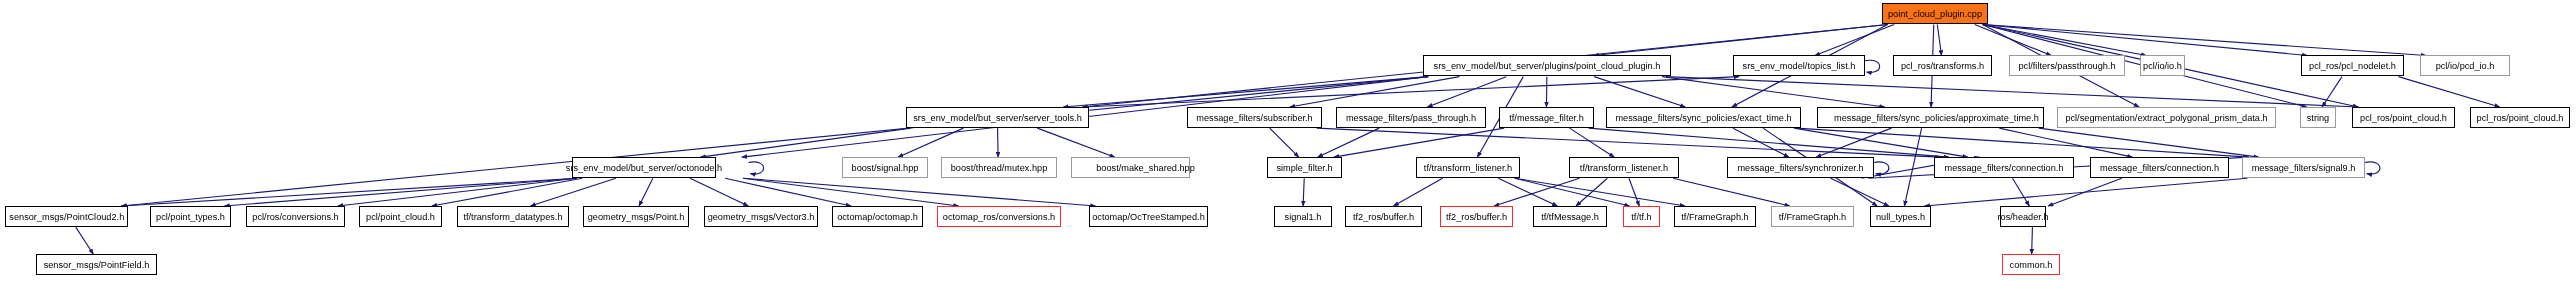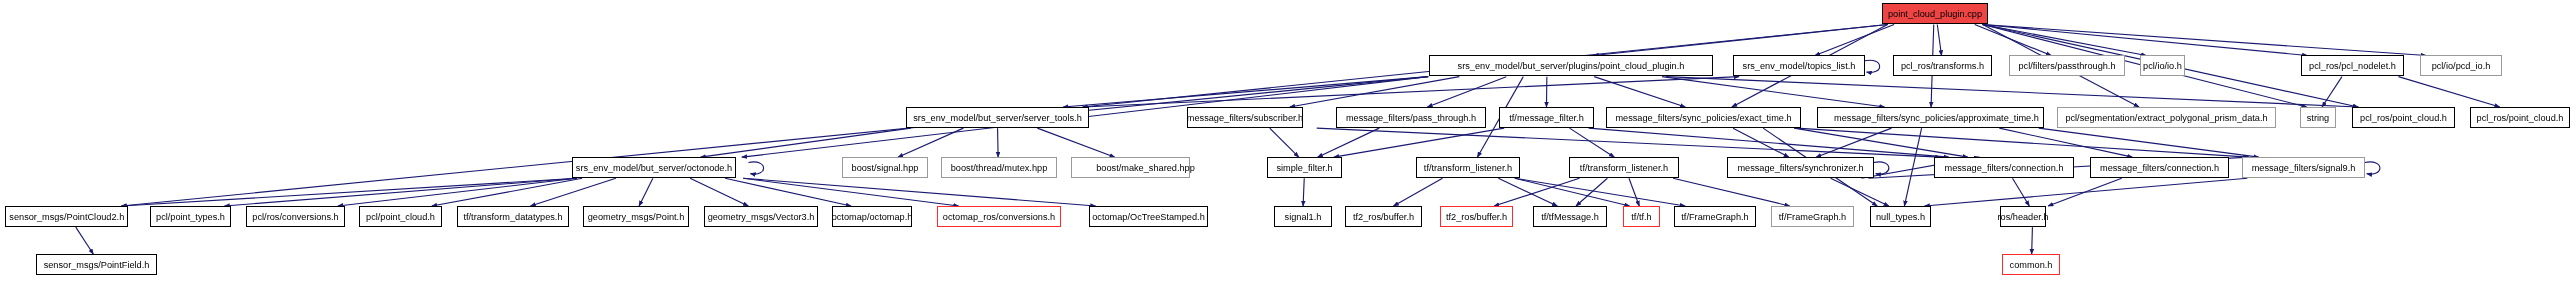--- a/index.html
+++ b/index.html
@@ -5,21 +5,21 @@
   html,body{margin:0;padding:0;background:#ffffff;}
   #graph{position:relative;width:2576px;height:282px;background:#ffffff;overflow:hidden;
          font-family:"Liberation Sans",sans-serif;}
   #edges{position:absolute;left:0;top:0;width:2576px;height:282px;}
   .node{position:absolute;height:21px;display:flex;align-items:center;justify-content:center;
         background:#ffffff;font-size:9.2px;color:#000;white-space:nowrap;box-sizing:border-box;}
   .b-normal{border:0.7px solid #000000;}
   .b-bold{border:1.3px solid #000000;}
   .b-gray{border:0.7px solid #9a9a9a;}
   .b-red{border:1.3px solid #ff2b2b;}
-  .b-root{border:1.3px solid #000000;background:#ef4444;}
+  .b-root{border:1.3px solid #000000;background:#f97316;}
 </style>
 </head>
 <body>
 
 <div id="graph">
   <svg id="edges" width="2576" height="282" viewBox="0 0 3903 427">
     <defs>
       <marker id="arrow" markerWidth="9" markerHeight="7" refX="8" refY="3.5" orient="auto" markerUnits="userSpaceOnUse">
         <path d="M0,0 L9,3.5 L0,7 z" fill="#191970"></path>
       </marker>
@@ -97,56 +97,56 @@
         <line x1="114.8" y1="344" x2="141.48" y2="385" stroke="#191970" stroke-width="1.7" marker-end="url(#arrow)"></line>
         <line x1="3079.4" y1="344" x2="3078.24" y2="385" stroke="#191970" stroke-width="1.7" marker-end="url(#arrow)"></line>
         <path d="M 2825,92 C 2855,86 2855,114 2828,109" fill="none" stroke="#191970" stroke-width="1.7" marker-end="url(#arrow)"></path>
         <path d="M 1134,246 C 1164,240 1164,268 1137,263" fill="none" stroke="#191970" stroke-width="1.7" marker-end="url(#arrow)"></path>
         <path d="M 2839,246 C 2869,240 2869,268 2842,263" fill="none" stroke="#191970" stroke-width="1.7" marker-end="url(#arrow)"></path>
         <path d="M 3583,246 C 3613,240 3613,268 3586,263" fill="none" stroke="#191970" stroke-width="1.7" marker-end="url(#arrow)"></path>
       </g>
   </svg>
   <div id="nodes">
       <div class="node b-root" style="left: 1882px; top: 3.3px; width: 106px;">point_cloud_plugin.cpp</div>
-      <div class="node b-normal" style="left: 1423px; top: 55px; width: 284px; margin-left: 6px;">srs_env_model/but_server/plugins/point_cloud_plugin.h</div>
+      <div class="node b-normal" style="left: 1423px; top: 55px; width: 248px;">srs_env_model/but_server/plugins/point_cloud_plugin.h</div>
       <div class="node b-normal" style="left: 1733px; top: 55px; width: 132px;">srs_env_model/topics_list.h</div>
       <div class="node b-bold" style="left: 1893px; top: 55px; width: 99px;">pcl_ros/transforms.h</div>
       <div class="node b-gray" style="left: 2009px; top: 55px; width: 116px;">pcl/filters/passthrough.h</div>
       <div class="node b-gray" style="left: 2140px; top: 55px; width: 45px;">pcl/io/io.h</div>
       <div class="node b-bold" style="left: 2301px; top: 55px; width: 103px;">pcl_ros/pcl_nodelet.h</div>
-      <div class="node b-gray" style="left: 2420px; top: 55px; width: 82px;">pcl/io/pcd_io.h</div>
+      <div class="node b-gray" style="left: 2420px; top: 55px; width: 90px;">pcl/io/pcd_io.h</div>
       <div class="node b-normal" style="left: 906px; top: 107px; width: 183px;">srs_env_model/but_server/server_tools.h</div>
-      <div class="node b-normal" style="left: 1187px; top: 107px; width: 116px;">message_filters/subscriber.h</div>
+      <div class="node b-normal" style="left: 1187px; top: 107px; width: 135px;">message_filters/subscriber.h</div>
       <div class="node b-normal" style="left: 1336px; top: 107px; width: 150px;">message_filters/pass_through.h</div>
       <div class="node b-normal" style="left: 1499px; top: 107px; width: 95px;">tf/message_filter.h</div>
       <div class="node b-bold" style="left: 1606px; top: 107px; width: 195px;">message_filters/sync_policies/exact_time.h</div>
       <div class="node b-bold" style="left: 1817px; top: 107px; width: 227px; padding-left: 12px;">message_filters/sync_policies/approximate_time.h</div>
       <div class="node b-gray" style="left: 2057px; top: 107px; width: 219px;">pcl/segmentation/extract_polygonal_prism_data.h</div>
       <div class="node b-gray" style="left: 2300px; top: 107px; width: 36px;">string</div>
       <div class="node b-bold" style="left: 2352px; top: 107px; width: 103px;">pcl_ros/point_cloud.h</div>
       <div class="node b-bold" style="left: 2470px; top: 107px; width: 100px;">pcl_ros/point_cloud.h</div>
-      <div class="node b-normal" style="left: 572px; top: 157px; width: 164px;">srs_env_model/but_server/octonode.h</div>
+      <div class="node b-normal" style="left: 572px; top: 157px; width: 144px;">srs_env_model/but_server/octonode.h</div>
       <div class="node b-gray" style="left: 842px; top: 157px; width: 86px;">boost/signal.hpp</div>
       <div class="node b-gray" style="left: 941px; top: 157px; width: 116px;">boost/thread/mutex.hpp</div>
       <div class="node b-gray" style="left: 1071px; top: 157px; width: 119px; padding-left: 30px;">boost/make_shared.hpp</div>
       <div class="node b-normal" style="left: 1267px; top: 157px; width: 75px;">simple_filter.h</div>
       <div class="node b-normal" style="left: 1416px; top: 157px; width: 104px;">tf/transform_listener.h</div>
       <div class="node b-normal" style="left: 1569px; top: 157px; width: 110px;">tf/transform_listener.h</div>
       <div class="node b-normal" style="left: 1727px; top: 157px; width: 147px;">message_filters/synchronizer.h</div>
       <div class="node b-bold" style="left: 1934px; top: 157px; width: 140px;">message_filters/connection.h</div>
       <div class="node b-bold" style="left: 2090px; top: 157px; width: 139px;">message_filters/connection.h</div>
       <div class="node b-gray" style="left: 2242px; top: 157px; width: 123px;">message_filters/signal9.h</div>
       <div class="node b-normal" style="left: 5.3px; top: 206px; width: 123px;">sensor_msgs/PointCloud2.h</div>
       <div class="node b-normal" style="left: 150px; top: 206px; width: 81px;">pcl/point_types.h</div>
       <div class="node b-normal" style="left: 246px; top: 206px; width: 99px;">pcl/ros/conversions.h</div>
       <div class="node b-normal" style="left: 359px; top: 206px; width: 83px;">pcl/point_cloud.h</div>
       <div class="node b-normal" style="left: 457px; top: 206px; width: 112px;">tf/transform_datatypes.h</div>
       <div class="node b-normal" style="left: 583px; top: 206px; width: 106px;">geometry_msgs/Point.h</div>
       <div class="node b-normal" style="left: 704px; top: 206px; width: 114px;">geometry_msgs/Vector3.h</div>
-      <div class="node b-normal" style="left: 832px; top: 206px; width: 80px;">octomap/octomap.h</div>
+      <div class="node b-normal" style="left: 832px; top: 206px; width: 91px;">octomap/octomap.h</div>
       <div class="node b-red" style="left: 937px; top: 206px; width: 124px;">octomap_ros/conversions.h</div>
       <div class="node b-normal" style="left: 1089px; top: 206px; width: 119px;">octomap/OcTreeStamped.h</div>
       <div class="node b-normal" style="left: 1274px; top: 206px; width: 58px;">signal1.h</div>
       <div class="node b-normal" style="left: 1345px; top: 206px; width: 77px;">tf2_ros/buffer.h</div>
       <div class="node b-red" style="left: 1440px; top: 206px; width: 73px;">tf2_ros/buffer.h</div>
       <div class="node b-normal" style="left: 1533px; top: 206px; width: 74px;">tf/tfMessage.h</div>
       <div class="node b-red" style="left: 1623px; top: 206px; width: 37px;">tf/tf.h</div>
       <div class="node b-normal" style="left: 1674px; top: 206px; width: 82px;">tf/FrameGraph.h</div>
       <div class="node b-gray" style="left: 1771px; top: 206px; width: 83px;">tf/FrameGraph.h</div>
       <div class="node b-normal" style="left: 1870px; top: 206px; width: 61px;">null_types.h</div>

